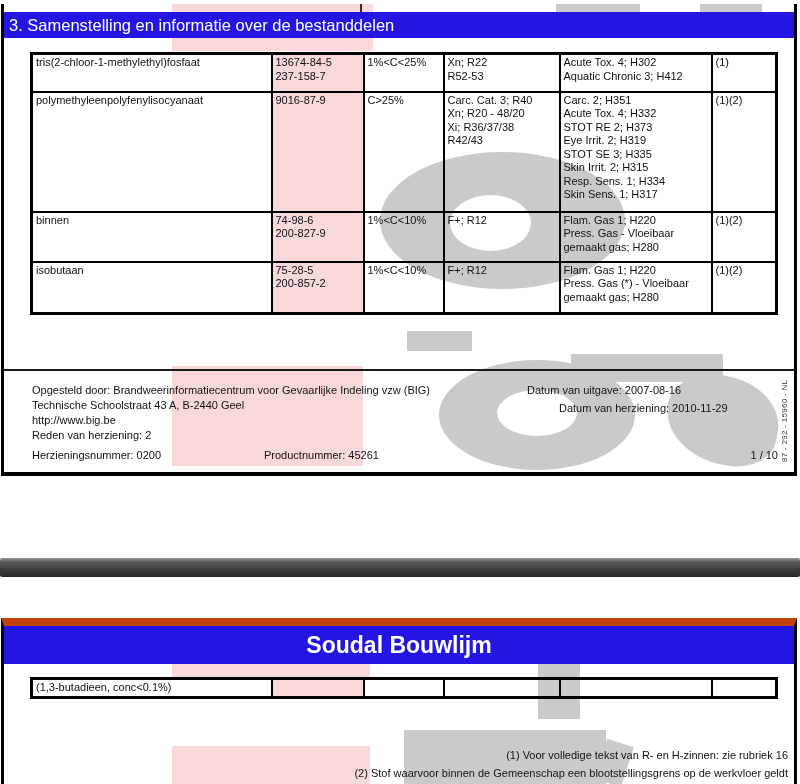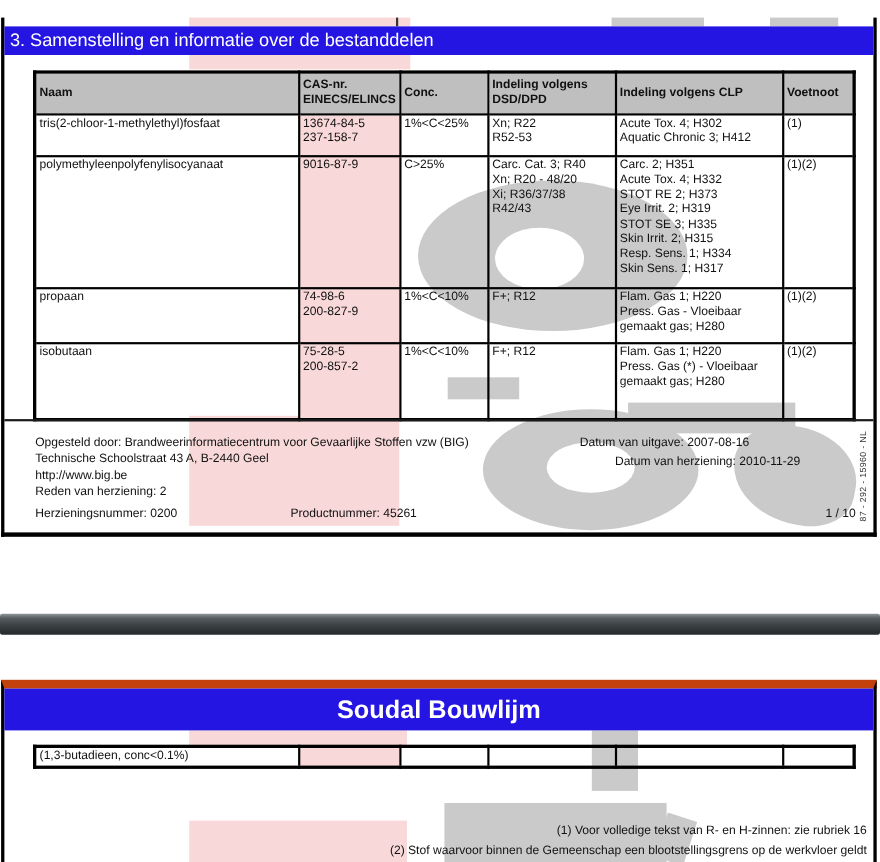--- a/index.html
+++ b/index.html
@@ -3,21 +3,21 @@
 <meta charset="utf-8">
 <style>
   html,body{margin:0;padding:0;}
   body{
     width:800px;height:784px;position:relative;overflow:hidden;
     background:#ffffff;color:#111;
     font-family:"Liberation Sans", sans-serif;
   }
   
   .page{position:absolute;left:1px;width:790px;background:#fff;}
-  #page1{top:16px;height:468px;border-left:3px solid #000;border-right:3px solid #000;border-bottom:4px solid #000;}
+  #page1{top:4px;height:468px;border-left:3px solid #000;border-right:3px solid #000;border-bottom:4px solid #000;}
   #page2{top:618px;height:158px;border-left:3px solid #000;border-right:3px solid #000;border-top:8px solid #c2410c;}
 
   
   .wm{position:absolute;z-index:1;}
   .gray{background:#cacaca;}
   .pink{background:#f8d8d8;}
   .hole{background:#ffffff;z-index:2;}
   .ell{border-radius:50%;}
 
   
@@ -87,30 +87,20 @@
   <table class="ctable" id="tab1">
     <colgroup>
       <col style="width:240px">
         <col style="width:92px">
         <col style="width:80px">
       <col style="width:116px">
         <col style="width:152px">
         <col style="width:65px">
     </colgroup>
     <tbody>
-        <tr style="height:38px">
-      <th>Naam</th>
-      <th>CAS-nr.
-EINECS/ELINCS</th>
-      <th>Conc.</th>
-      <th>Indeling volgens
-DSD/DPD</th>
-      <th>Indeling volgens CLP</th>
-      <th>Voetnoot</th>
-    </tr>
     <tr style="height:38px">
       <td>tris(2-chloor-1-methylethyl)fosfaat</td>
       <td class="cas">13674-84-5
 237-158-7</td>
       <td>1%&lt;C&lt;25%</td>
       <td>Xn; R22
 R52-53</td>
       <td>Acute Tox. 4; H302
 Aquatic Chronic 3; H412</td>
       <td>(1)</td>
@@ -127,44 +117,44 @@
 Acute Tox. 4; H332
 STOT RE 2; H373
 Eye Irrit. 2; H319
 STOT SE 3; H335
 Skin Irrit. 2; H315
 Resp. Sens. 1; H334
 Skin Sens. 1; H317</td>
       <td>(1)(2)</td>
     </tr>
     <tr style="height:50px">
-      <td>propaan</td>
+      <td>binnen</td>
       <td class="cas">74-98-6
 200-827-9</td>
       <td>1%&lt;C&lt;10%</td>
       <td>F+; R12</td>
       <td>Flam. Gas 1; H220
 Press. Gas - Vloeibaar gemaakt gas; H280</td>
       <td>(1)(2)</td>
     </tr>
-    <tr style="height:70px">
+    <tr style="height:52px">
       <td>isobutaan</td>
       <td class="cas">75-28-5
 200-857-2</td>
       <td>1%&lt;C&lt;10%</td>
       <td>F+; R12</td>
       <td>Flam. Gas 1; H220
 Press. Gas (*) - Vloeibaar gemaakt gas; H280</td>
       <td>(1)(2)</td>
     </tr>
   </tbody>
     </table>
 
   <div class="rule"></div>
-  <div class="ftext" style="left:28px;top:379px;">Opgesteld door: Brandweerinformatiecentrum voor Gevaarlijke Stoffen vzw (BIG)</div>
+  <div class="ftext" style="left:28px;top:379px;">Opgesteld door: Brandweerinformatiecentrum voor Gevaarlijke Indeling vzw (BIG)</div>
   <div class="ftext" style="left:28px;top:394px;">Technische Schoolstraat 43 A, B-2440 Geel</div>
   <div class="ftext" style="left:28px;top:409px;">http://www.big.be</div>
   <div class="ftext" style="left:28px;top:424px;">Reden van herziening: 2</div>
   <div class="ftext" style="left:523px;top:379px;">Datum van uitgave: 2007-08-16</div>
   <div class="ftext" style="left:523px;top:397px;margin-left:32px;">Datum van herziening: 2010-11-29</div>
   <div class="ftext" style="left:28px;top:444px;">Herzieningsnummer: 0200</div>
   <div class="ftext" style="left:260px;top:444px;">Productnummer:  45261</div>
   <div class="ftext" style="right:16px;top:444px;">1 / 10</div>
   <div class="side-code">87 - 292 - 15960 - NL</div>
 </div>

